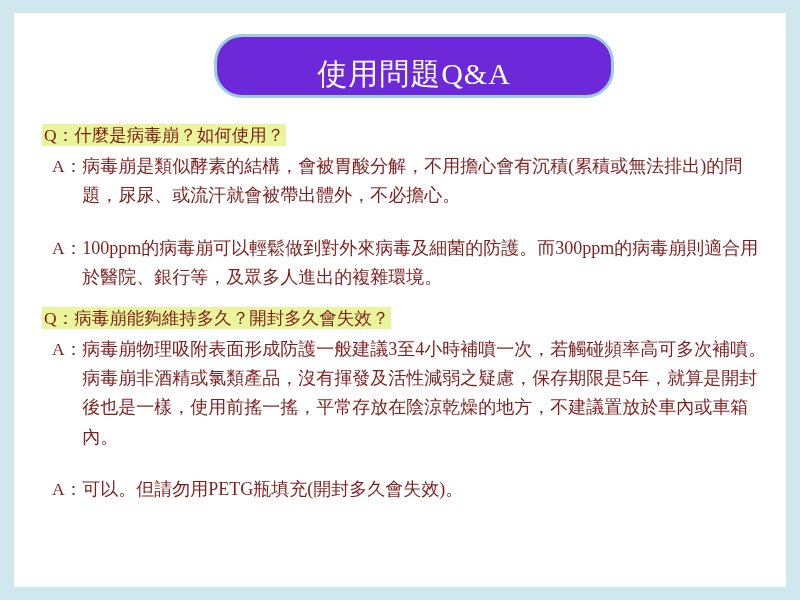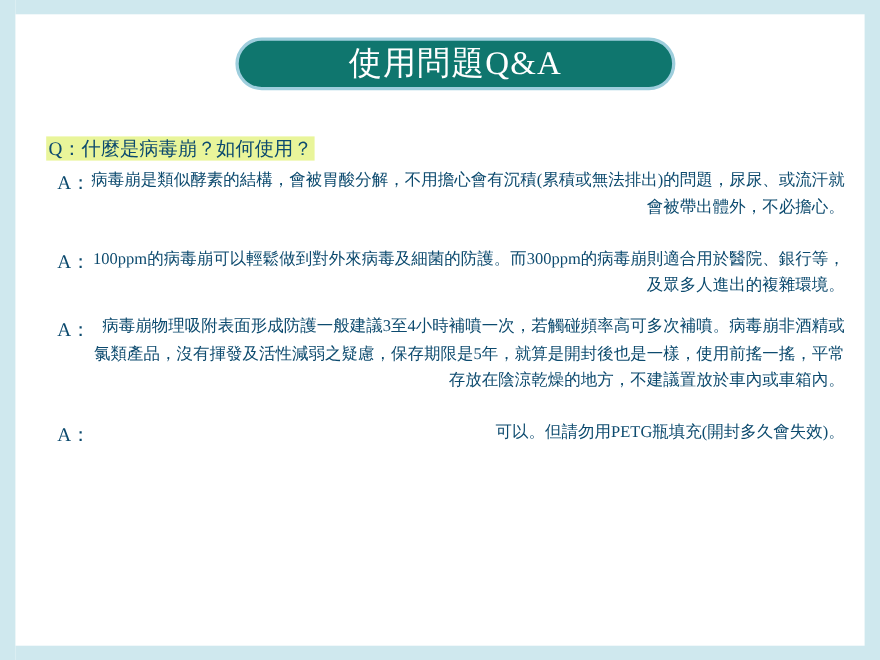--- a/index.html
+++ b/index.html
@@ -41,41 +41,41 @@
   .title-wrap {
     position: absolute;
     top: 34px;
     left: 0;
     width: 800px;
     display: flex;
     justify-content: center;
   }
   .title-pill {
     width: 400px;
-    height: 48px;
+    height: 64px;
     border: 3px solid #9ecedd;
     border-radius: 28px;
-    background: #0f766e;
+    background: #6d28d9;
     display: flex;
-    align-items: flex-start;
+    align-items: flex-end;
     justify-content: center;
     box-sizing: border-box;
   }
   .title-text {
     font-size: 30px;
     color: #ffffff;
     letter-spacing: 1px;
     font-family: "Liberation Serif", "DejaVu Serif", serif;
   }
   .content {
     position: absolute;
     top: 122px;
     left: 28px;
     width: 726px;
-    color: #0c4a6e;
+    color: #7f1d1d;
   }
   .qa-block {
     margin-bottom: 13px;
   }
   .q-line {
     font-size: 17.5px;
     line-height: 1.5;
     margin-bottom: 4px;
   }
   .q-hl {
@@ -88,23 +88,22 @@
     padding-left: 10px;
   }
   .a-label {
     flex: 0 0 auto;
     font-size: 17.5px;
     line-height: 1.62;
     white-space: nowrap;
   }
   .a-text {
     flex: 1 1 auto;
-    font-size: 15px;
+    font-size: 18px;
     line-height: 1.62;
-    text-align: right;
   }
   .gap-1 { height: 10px; }
 </style>
 </head>
 <body>
 
 <div class="page">
   <div class="frame-top"></div>
   <div class="frame-bottom"></div>
 
@@ -129,20 +128,23 @@
     <div class="gap-1"></div>
 
     <div class="qa-block">
       <div class="a-wrap">
         <span class="a-label">A：</span>
         <span class="a-text">100ppm的病毒崩可以輕鬆做到對外來病毒及細菌的防護。而300ppm的病毒崩則適合用於醫院、銀行等，及眾多人進出的複雜環境。</span>
       </div>
     </div>
 
     <div class="qa-block">
+      <div class="q-line">
+        <span class="q-hl">Q：病毒崩能夠維持多久？開封多久會失效？</span>
+      </div>
       <div class="a-wrap">
         <span class="a-label">A：</span>
         <span class="a-text">病毒崩物理吸附表面形成防護一般建議3至4小時補噴一次，若觸碰頻率高可多次補噴。病毒崩非酒精或氯類產品，沒有揮發及活性減弱之疑慮，保存期限是5年，就算是開封後也是一樣，使用前搖一搖，平常存放在陰涼乾燥的地方，不建議置放於車內或車箱內。</span>
       </div>
     </div>
 
     <div class="gap-1"></div>
 
     <div class="qa-block">
       <div class="a-wrap">

